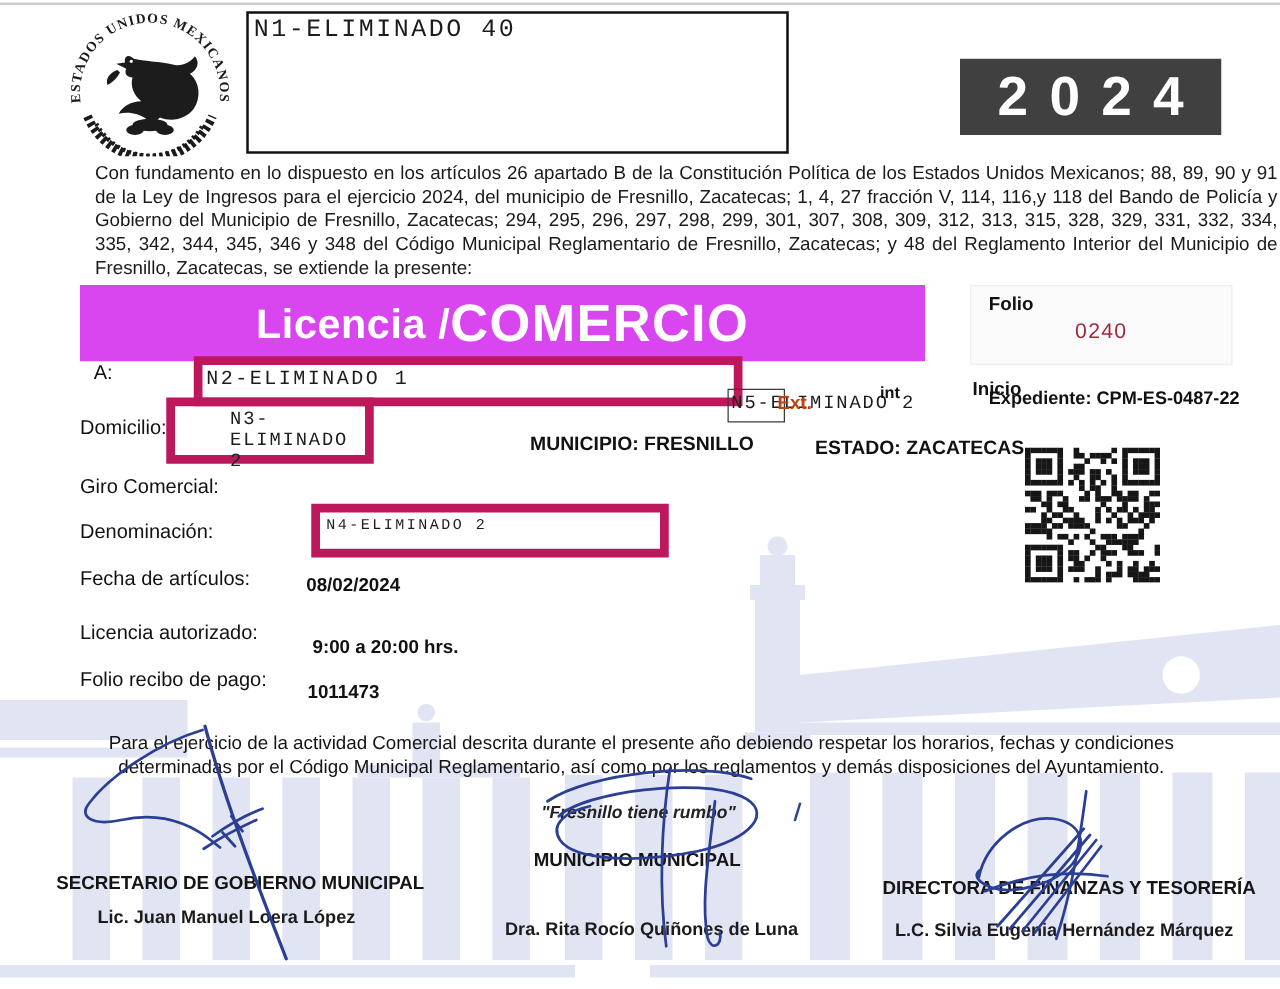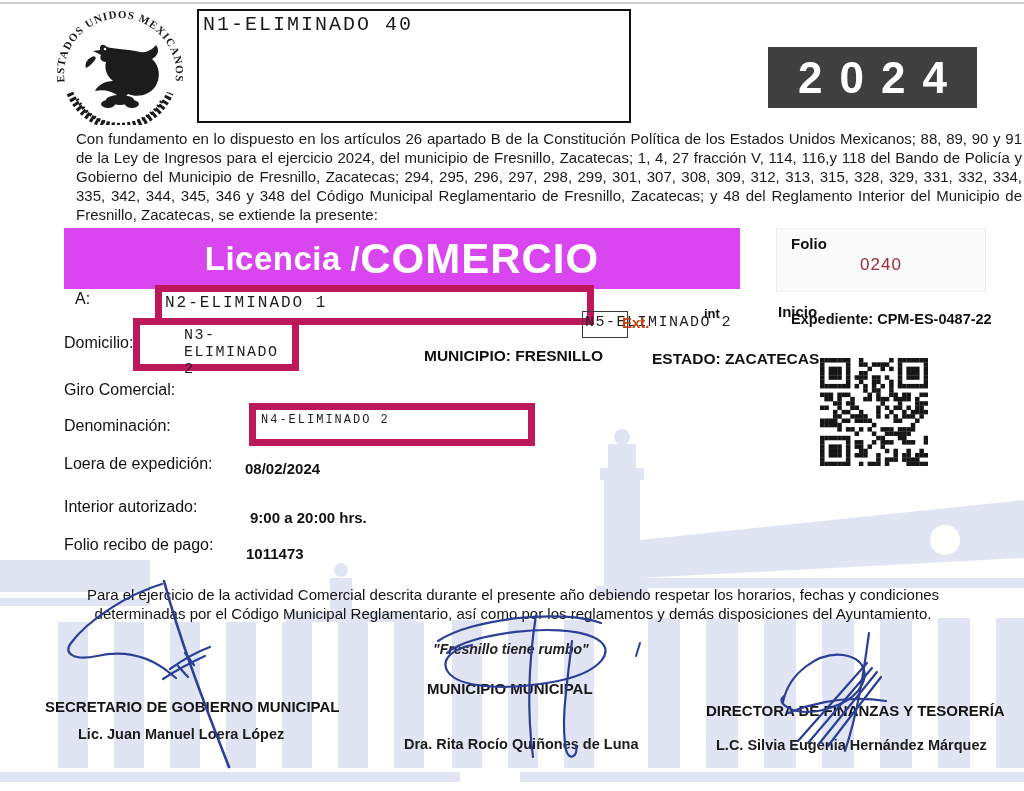--- a/index.html
+++ b/index.html
@@ -152,23 +152,23 @@
   <span class="abs val content" style="left:424px;top:347px;font-size:15.5px">MUNICIPIO: FRESNILLO</span>
   <span class="abs val content" style="left:652px;top:350px;font-size:15.5px">ESTADO: ZACATECAS</span>
 
   <span class="abs lbl content" style="left:64px;top:381px">Giro Comercial:</span>
 
   <span class="abs lbl content" style="left:64px;top:417px">Denominación:</span>
   <div class="abs redact-box n4-box content">
     <span class="abs mono n4-text">N4-ELIMINADO 2</span>
   </div>
 
-  <span class="abs lbl content" style="left:64px;top:455px">Loera de expedición:</span>
+  <span class="abs lbl content" style="left:64px;top:455px">Fecha de artículos:</span>
   <span class="abs val content" style="left:245px;top:460px">08/02/2024</span>
-  <span class="abs lbl content" style="left:64px;top:498px">Interior autorizado:</span>
+  <span class="abs lbl content" style="left:64px;top:498px">Licencia autorizado:</span>
   <span class="abs val content" style="left:250px;top:509px">9:00 a 20:00 hrs.</span>
   <span class="abs lbl content" style="left:64px;top:536px">Folio recibo de pago:</span>
   <span class="abs val content" style="left:246px;top:545px">1011473</span>
 
   <svg id="qr" class="abs content" style="left:820px;top:358px" width="108" height="108" viewBox="0 0 108 108">
       <rect x="0.00" y="0.00" width="4.52" height="4.52" fill="#161616"></rect>
       <rect x="4.32" y="0.00" width="4.52" height="4.52" fill="#161616"></rect>
       <rect x="8.64" y="0.00" width="4.52" height="4.52" fill="#161616"></rect>
       <rect x="12.96" y="0.00" width="4.52" height="4.52" fill="#161616"></rect>
       <rect x="17.28" y="0.00" width="4.52" height="4.52" fill="#161616"></rect>

